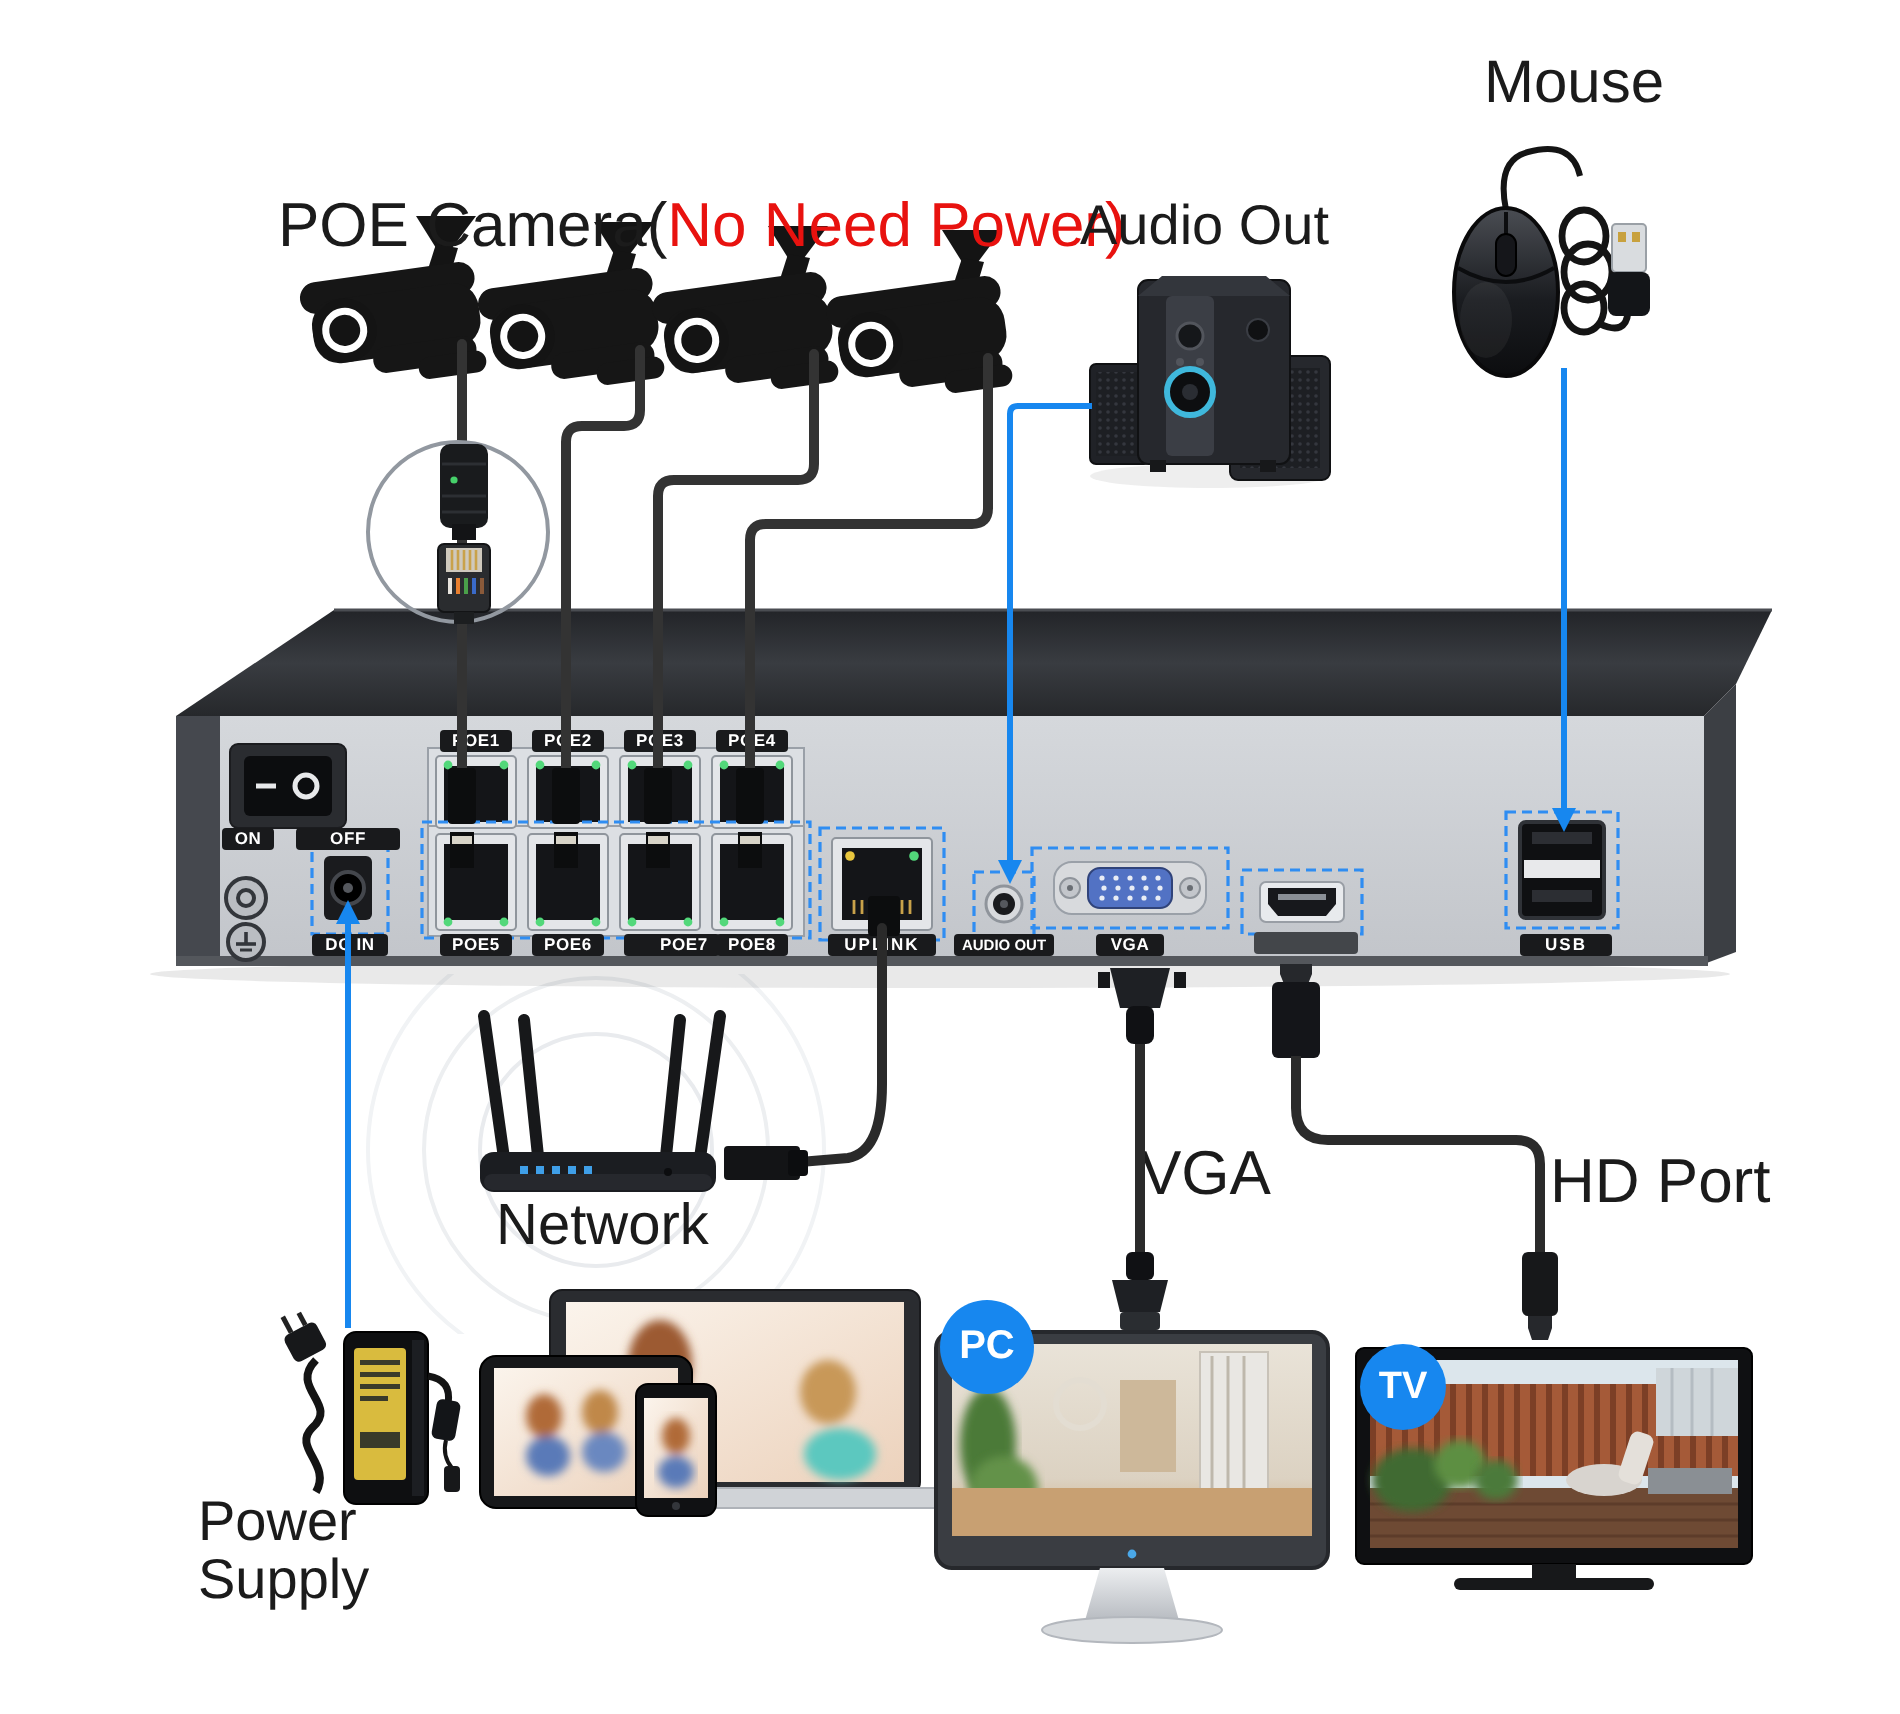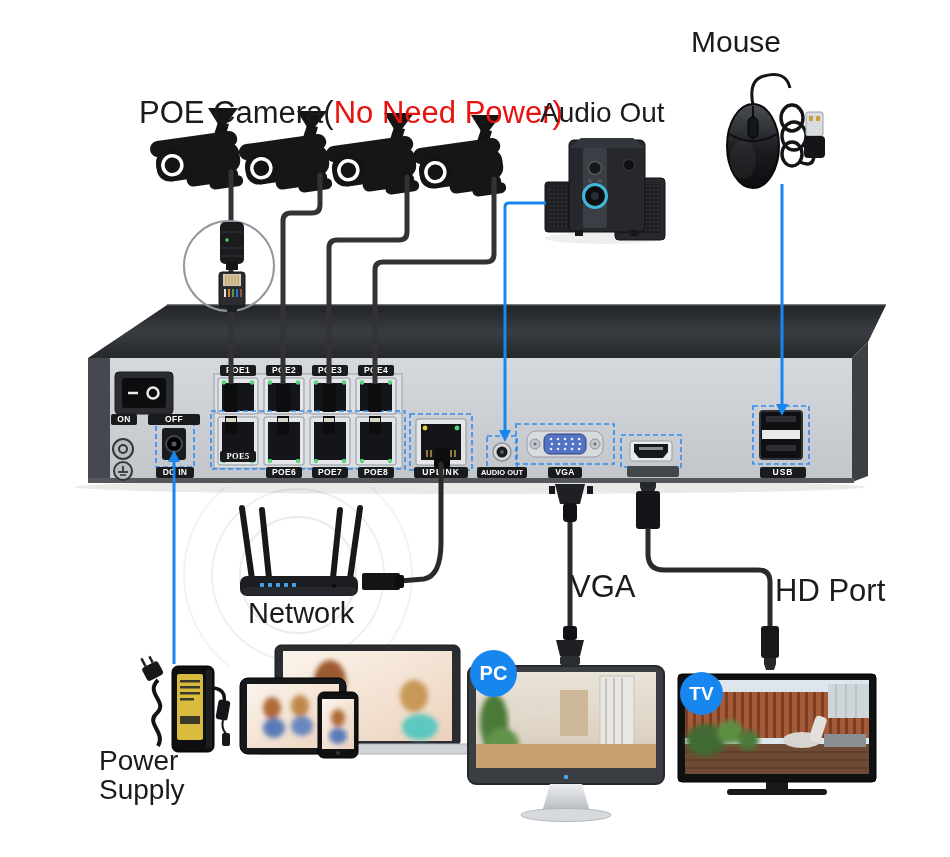--- a/index.html
+++ b/index.html
@@ -509,39 +509,39 @@
   </g>
   <g>
     <path class="blue" d="M174,664 V461"></path>
     <polygon points="168,462 180,462 174,450" fill="#1787ef"></polygon>
   </g>
 </svg>
 
 <div class="txt" style="left:139px;top:64px;font-size:31px;">
   <span>POE Camera(</span><span class="red">No Need Power)</span>
 </div>
-<div class="txt" style="left:691px;top:26px;font-size:30px;">Mouse</div>
+<div class="txt" style="left:742px;top:26px;font-size:30px;">Mouse</div>
 <div class="txt" style="left:540px;top:98px;font-size:28px;">Audio Out</div>
 <div class="txt" style="left:248px;top:598px;font-size:29px;text-align:center;">Network</div>
 <div class="txt" style="left:570px;top:571px;font-size:31px;">VGA</div>
 <div class="txt" style="left:775px;top:575px;font-size:31px;">HD Port</div>
 <div class="txt" style="left:99px;top:746px;font-size:28px;">Power
 Supply</div>
 
 
 <div class="badge" style="left:470px;top:650px;width:47px;height:47px;">PC</div>
 <div class="badge" style="left:680px;top:672px;width:43px;height:43px;font-size:19px;">TV</div>
 
 <div class="plabel" style="left:220px;top:365px;width:36px;">POE1</div>
 <div class="plabel" style="left:266px;top:365px;width:36px;">POE2</div>
 <div class="plabel" style="left:312px;top:365px;width:36px;">POE3</div>
 <div class="plabel" style="left:358px;top:365px;width:36px;">POE4</div>
-<div class="plabel" style="left:220px;top:451px;width:36px;font-family:Liberation Serif, serif;">POE5</div>
+<div class="plabel" style="left:220px;top:467px;width:36px;">POE5</div>
 <div class="plabel" style="left:266px;top:467px;width:36px;">POE6</div>
-<div class="plabel" style="left:312px;top:467px;width:36px;">POE7</div>
+<div class="plabel" style="left:312px;top:467px;width:36px;padding-left:12px;">POE7</div>
 <div class="plabel" style="left:358px;top:467px;width:36px;">POE8</div>
 <div class="plabel" style="left:111px;top:414px;width:26px;">ON</div>
 <div class="plabel" style="left:148px;top:414px;width:52px;">OFF</div>
 <div class="plabel" style="left:156px;top:467px;width:38px;">DC IN</div>
 <div class="plabel" style="left:414px;top:467px;width:54px;letter-spacing:1px;">UPLINK</div>
 <div class="plabel" style="left:477px;top:467px;width:50px;font-size:7.5px;letter-spacing:0;">AUDIO OUT</div>
 <div class="plabel" style="left:548px;top:467px;width:34px;">VGA</div>
 <div class="plabel" style="left:627px;top:466px;width:52px;background:#43464a;"></div>
 <div class="plabel" style="left:760px;top:467px;width:46px;letter-spacing:1px;">USB</div>
 

